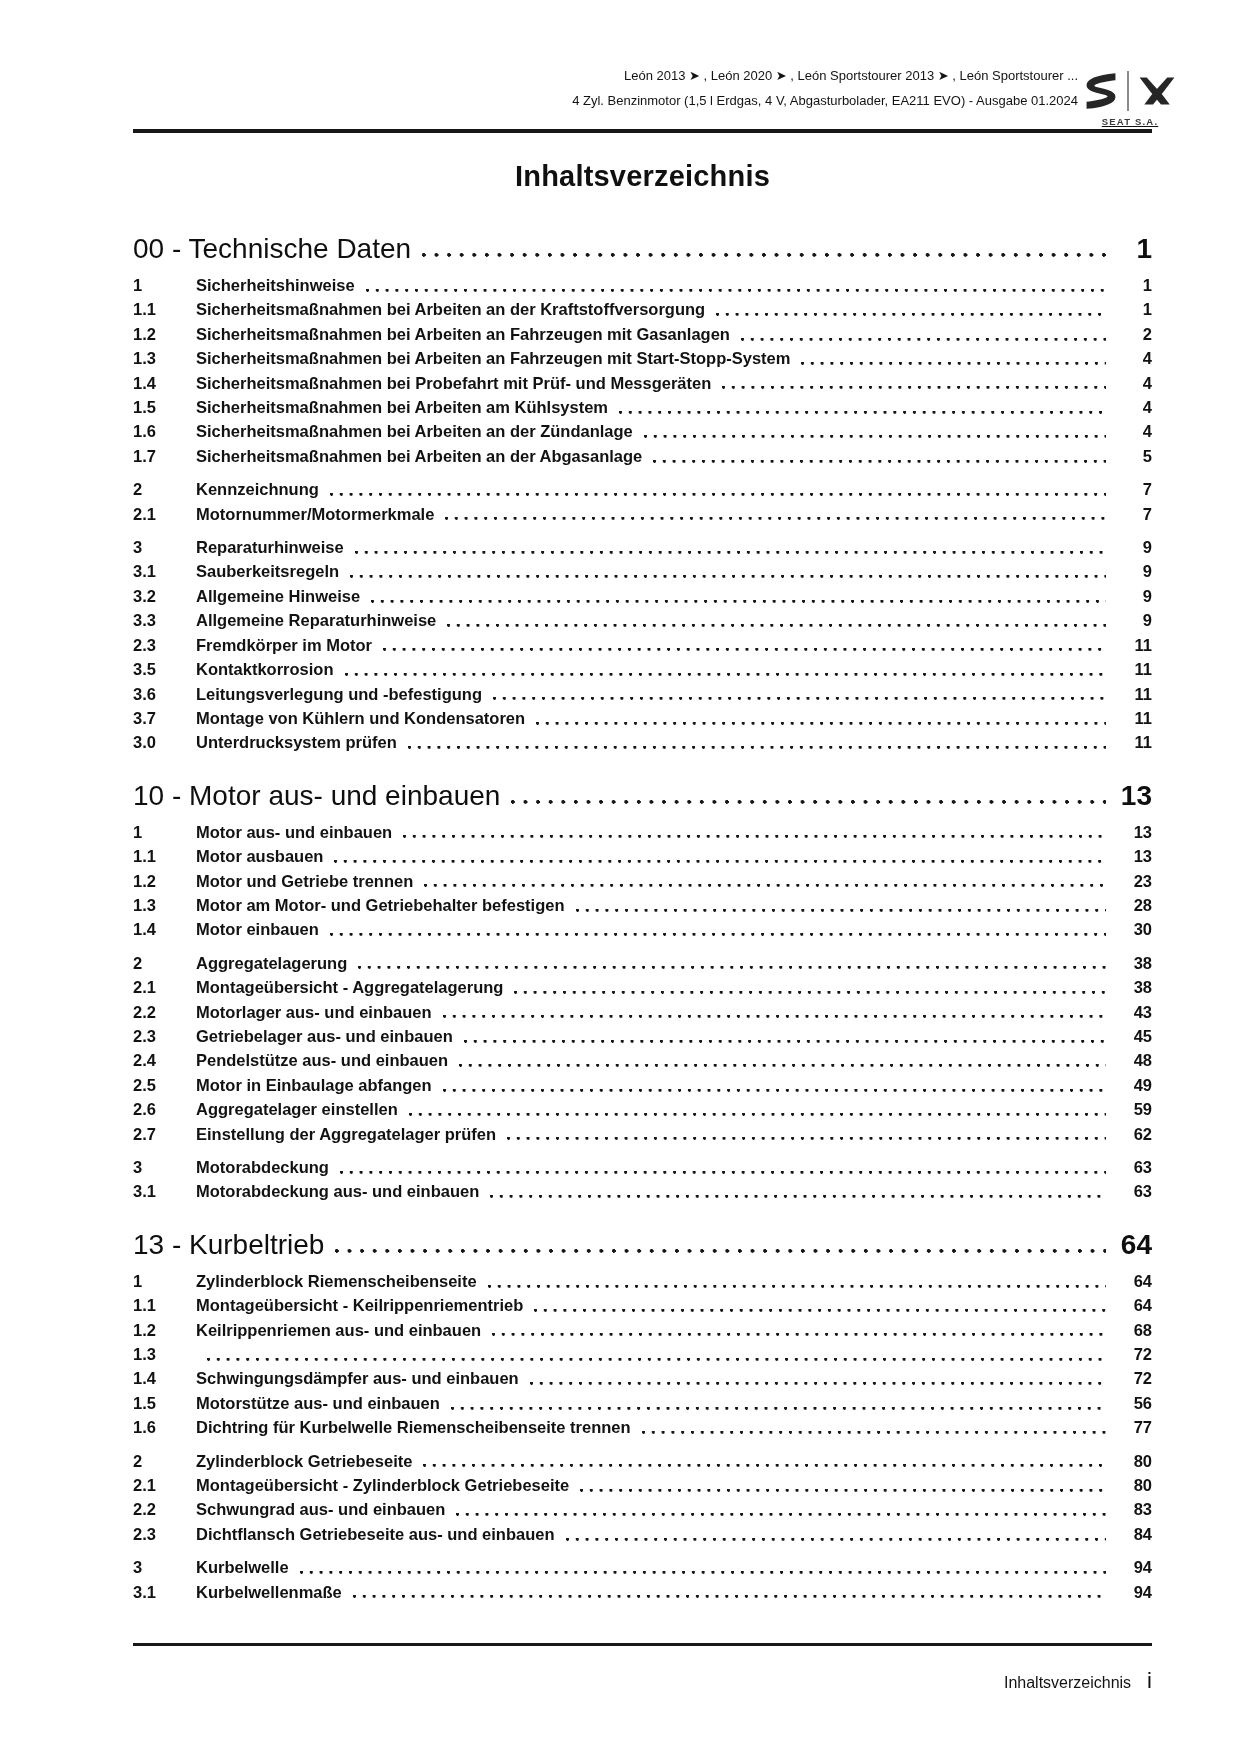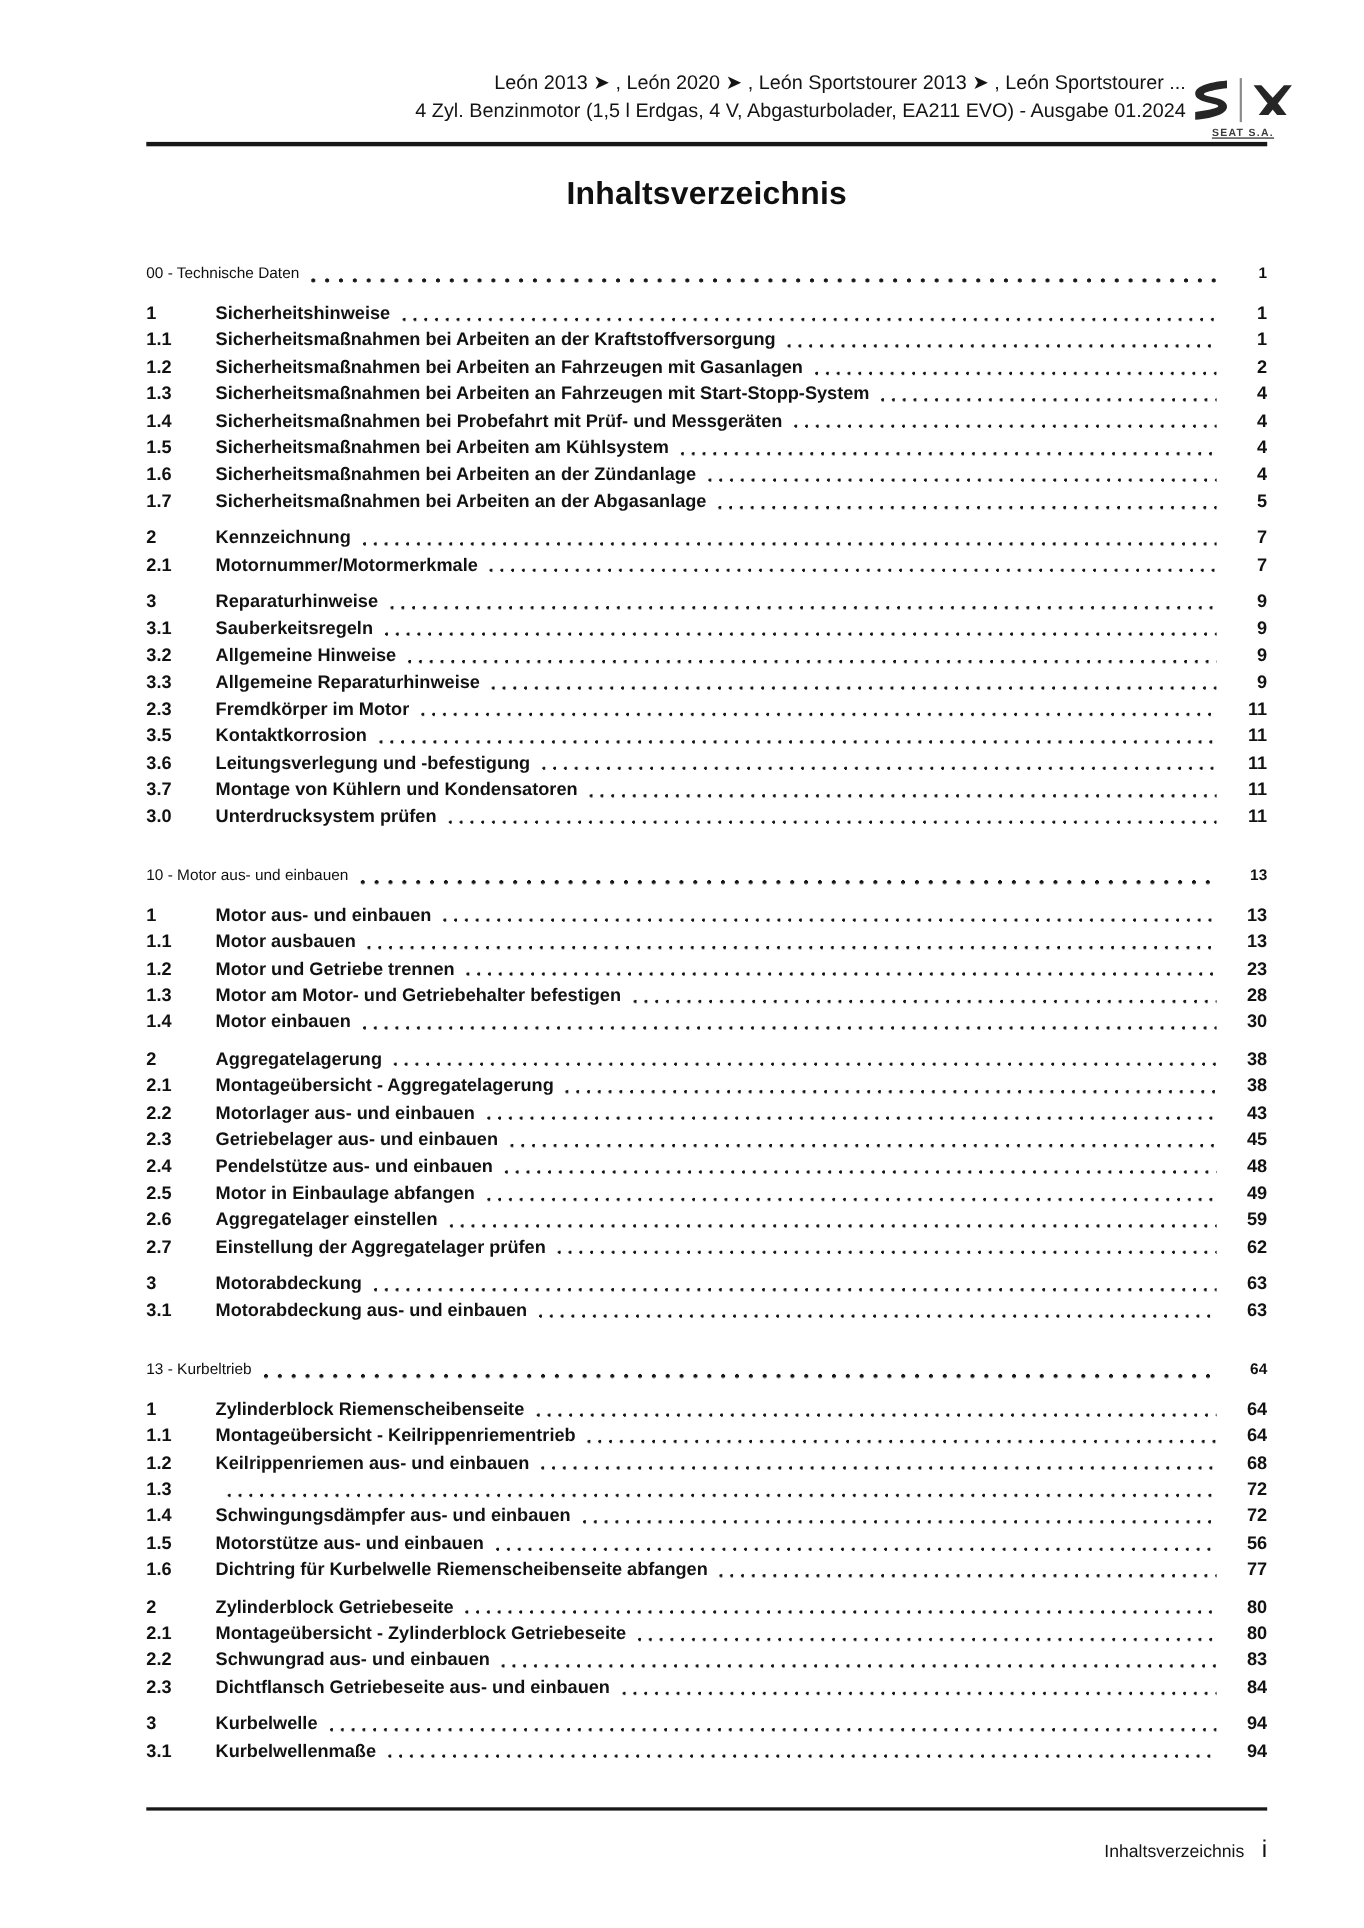--- a/index.html
+++ b/index.html
@@ -6,21 +6,21 @@
   body{
     width:1240px;height:1753px;position:relative;overflow:hidden;
     font-family:"Liberation Sans","DejaVu Sans",sans-serif;
     color:#121212;-webkit-font-smoothing:antialiased;
   }
   .page{position:absolute;inset:0;background:#fff;}
 
   
   .header-text{
     position:absolute;top:63px;right:162px;text-align:right;
-    font-size:18px;line-height:25px;color:#131313;white-space:nowrap;
+    font-size:13px;line-height:25px;color:#131313;white-space:nowrap;
   }
   .logo-block{position:absolute;left:1082px;top:70px;width:96px;text-align:center;text-decoration:underline;}
   .logo-row{display:flex;align-items:center;justify-content:center;gap:9px;height:42px;}
   .logo-row svg{display:block;}
   .logo-divider{width:1.5px;height:40px;background:#8a8a8a;}
   .logo-caption{margin-top:4px;font-size:9.5px;letter-spacing:1.2px;color:#3c3c3c;font-weight:700;white-space:nowrap;}
   .header-rule{position:absolute;left:133px;top:129px;width:1019px;height:4px;background:#181818;}
 
   
   .content{position:absolute;left:133px;top:0;width:1019px;}
@@ -31,21 +31,21 @@
 
   .toc-chapter{margin-top:25px;}
   .toc-chapter:first-child{margin-top:0;}
 
   .row{display:flex;align-items:stretch;white-space:nowrap;}
   .row .num{flex:none;width:63px;}
   .row .label{flex:none;}
   .row .dots{flex:1 1 auto;margin:0 10px 0 9px;background-repeat:repeat-x;}
   .row .pg{flex:none;min-width:36px;text-align:right;}
 
-  .chapter-row{font-size:14px;line-height:31px;font-weight:400;color:#0f0f0f;}
+  .chapter-row{font-size:28px;line-height:31px;font-weight:400;color:#0f0f0f;}
   .chapter-row .dots{
     background-image:radial-gradient(circle at 1.8px 1.8px,#161616 1.75px,rgba(0,0,0,0) 1.95px);
     background-size:12.6px 4px;background-position:2px calc(100% - 7px);
   }
   .chapter-row .pg{font-weight:700;}
 
   .entry{font-size:16.5px;line-height:24.4px;}
   .entry .dots{
     background-image:radial-gradient(circle at 1.5px 1.5px,#161616 1.4px,rgba(0,0,0,0) 1.6px);
     background-size:9.8px 3.2px;background-position:2px calc(100% - 5.5px);
@@ -394,21 +394,21 @@
 
   <div class="row entry lvl2">
     <span class="num">1.5</span>
     <span class="label">Motorstütze aus- und einbauen</span>
     <span class="dots"></span>
     <span class="pg">56</span>
   </div>
 
   <div class="row entry lvl2">
     <span class="num">1.6</span>
-    <span class="label">Dichtring für Kurbelwelle Riemenscheibenseite abfangen</span>
+    <span class="label">Dichtring für Kurbelwelle Riemenscheibenseite trennen</span>
     <span class="dots"></span>
     <span class="pg">77</span>
   </div>
 
   <div class="row entry lvl1">
     <span class="num">2</span>
     <span class="label">Zylinderblock Getriebeseite</span>
     <span class="dots"></span>
     <span class="pg">80</span>
   </div>

